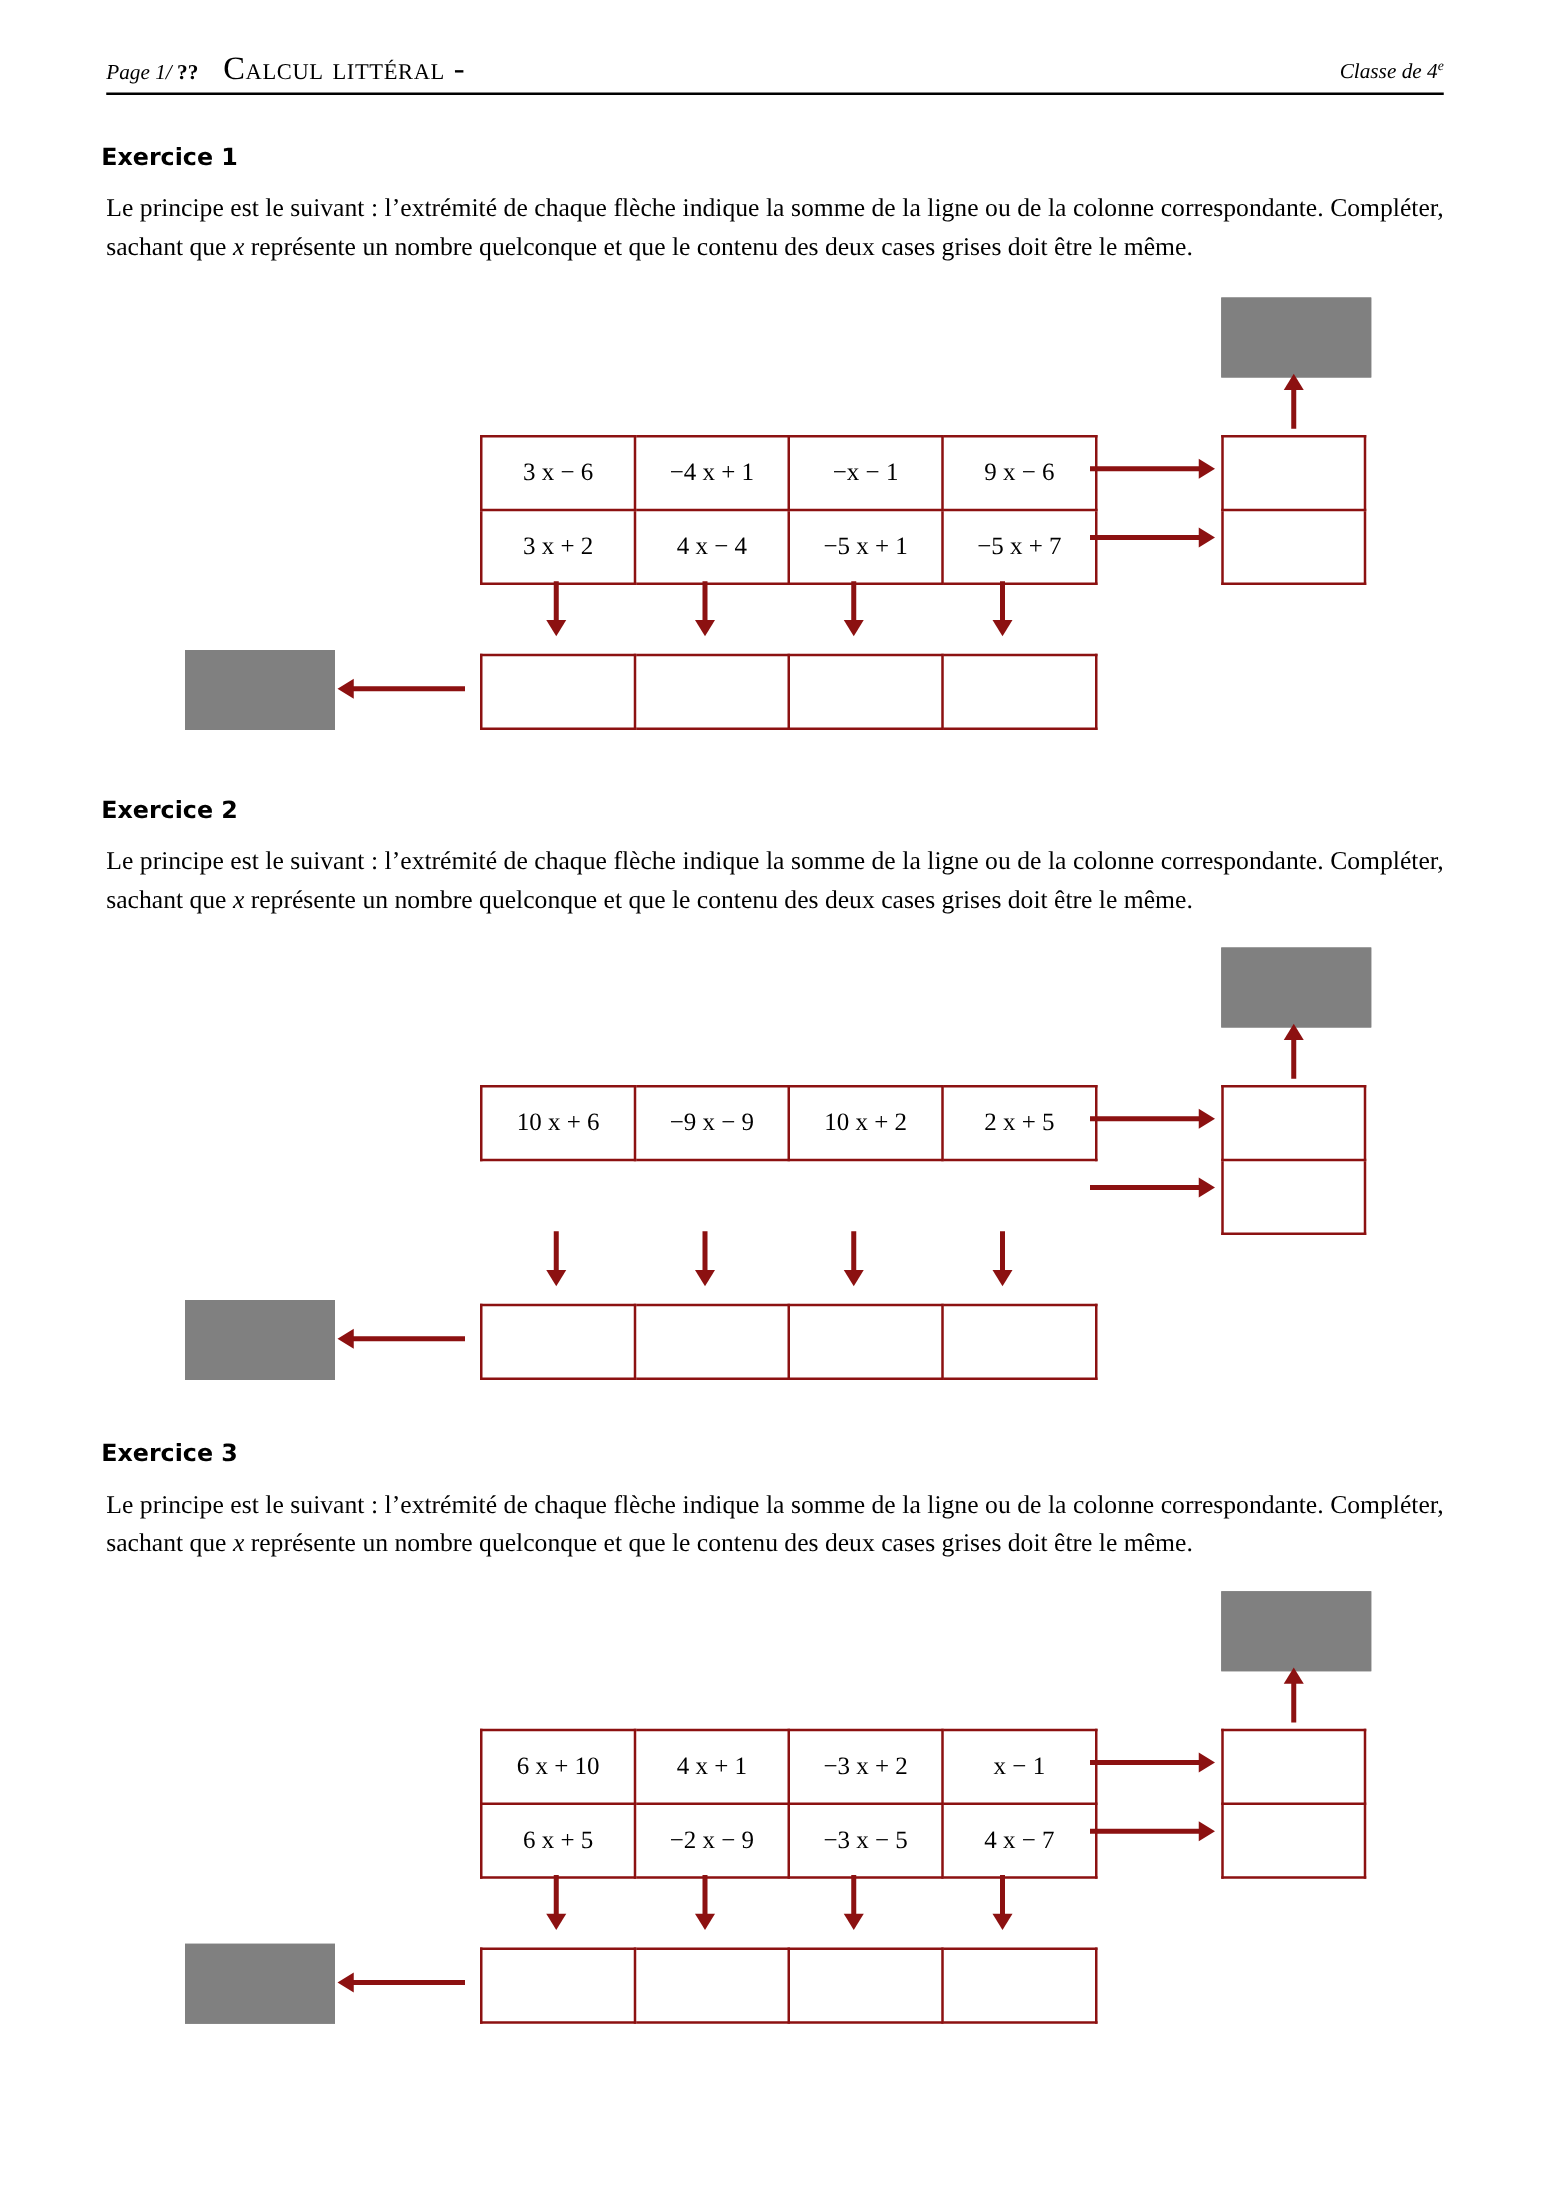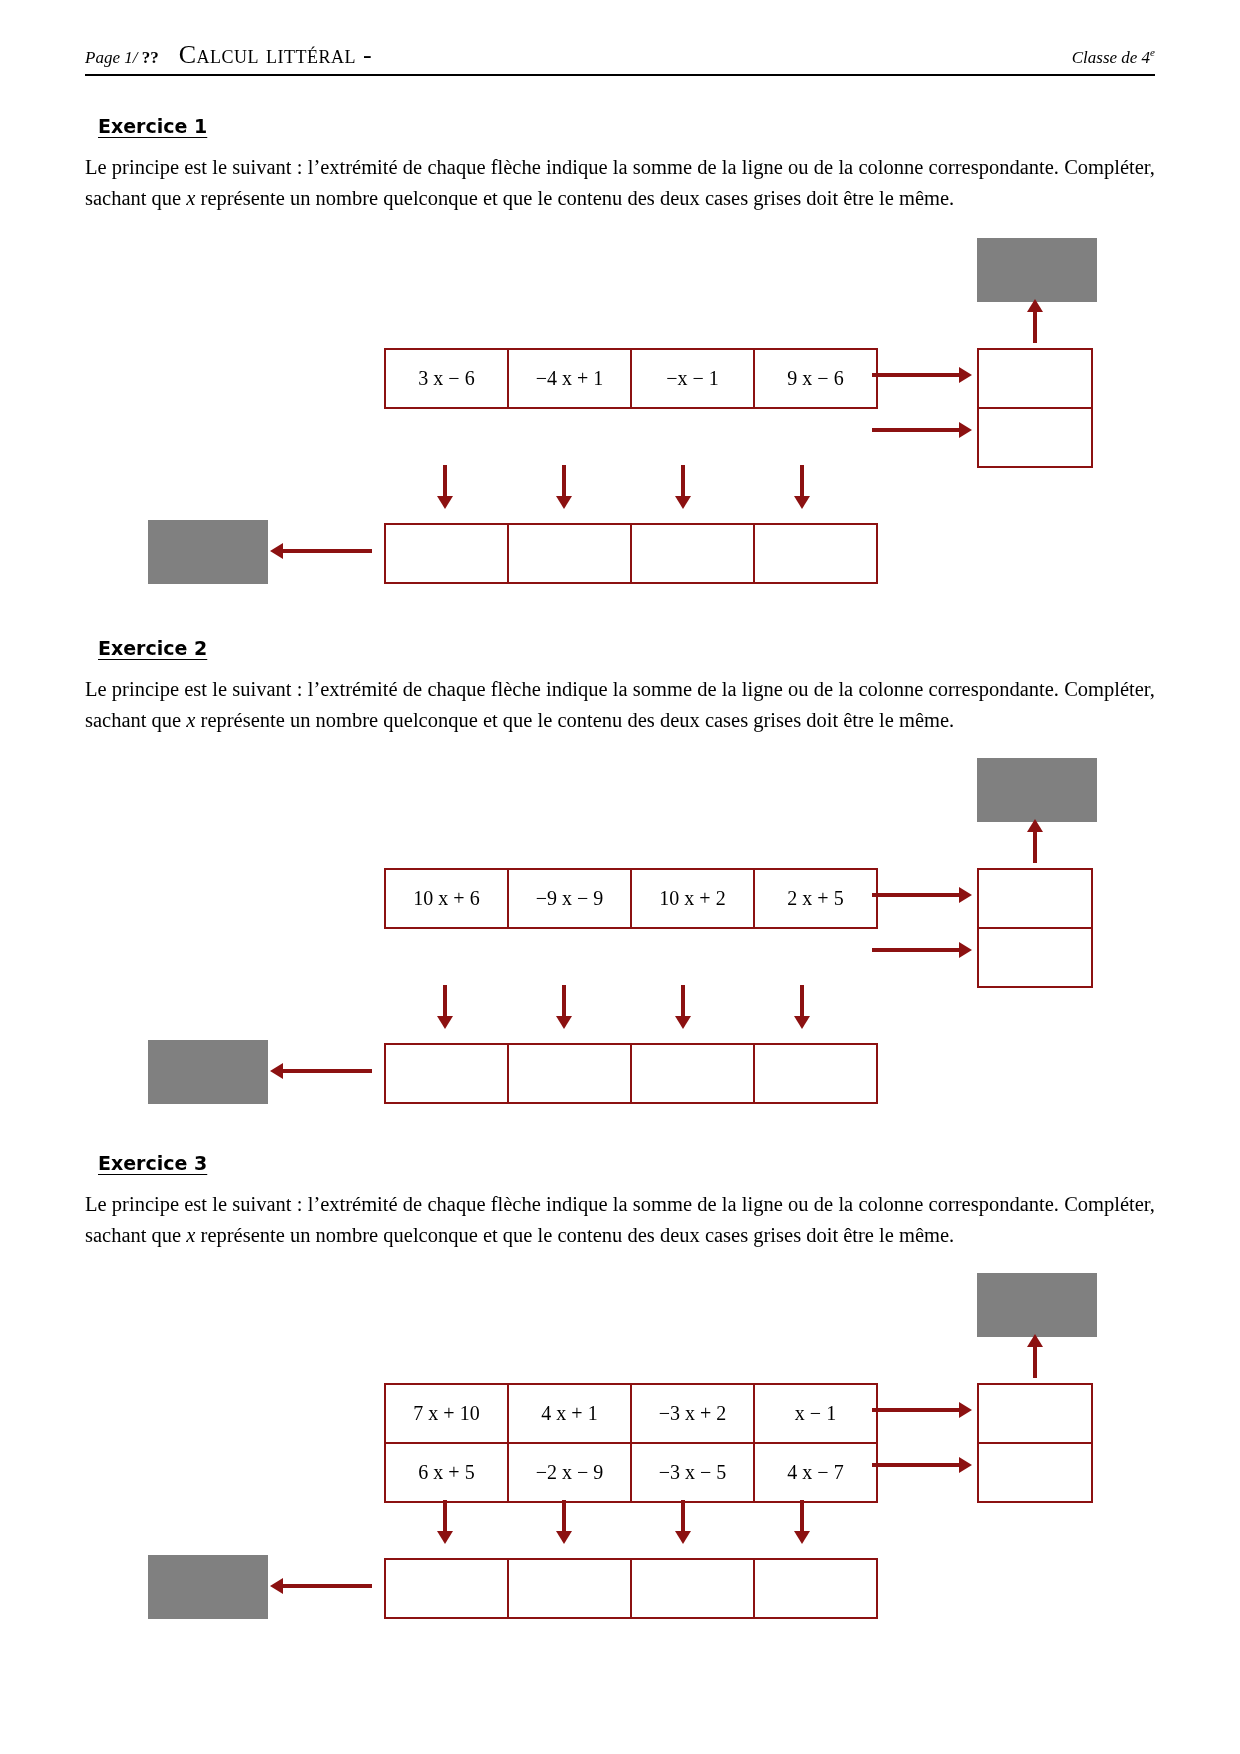--- a/index.html
+++ b/index.html
@@ -39,24 +39,23 @@
   }
 
   
   .footer {
     position:absolute; left:0; top:1545px; width:1240px;
     text-align:center; font-style:italic; font-size:17px;
   }
 
   
   .exo-title {
-    position:absolute; left:98px;
+    position:absolute; left:81px;
     font-family:"DejaVu Sans", sans-serif;
     font-weight:bold; font-size:19px;
-    text-decoration:underline;
     text-underline-offset:4px;
   }
   .exo-text {
     position:absolute; left:85px; width:1070px;
     font-size:20.5px; line-height:1.5;
     text-align:justify;
     text-justify:inter-word;
   }
   .exo-text i { font-family:"Liberation Serif", serif; font-style:italic; }
 
@@ -162,20 +161,26 @@
     <div class="ar ar-vu" style="left:1033px; top:13px; height:32px;"></div>
 
     <table class="tbl">
       <tbody>
           <tr>
         <td><span class="mth">3 x − 6</span></td>
         <td><span class="mth">−4 x + 1</span></td>
         <td><span class="mth">−x − 1</span></td>
         <td><span class="mth">9 x − 6</span></td>
       </tr>
+      <tr>
+        <td><span class="mth">3 x + 2</span></td>
+        <td><span class="mth">4 x − 4</span></td>
+        <td><span class="mth">−5 x + 1</span></td>
+        <td><span class="mth">−5 x + 7</span></td>
+      </tr>
     </tbody>
       </table>
 
     <div class="ar ar-h" style="left:872px; top:75px; width:88px;"></div>
     <div class="ar ar-h" style="left:872px; top:130px; width:88px;"></div>
 
     <table class="rbox">
       <tbody>
           <tr>
             <td></td>
@@ -269,21 +274,21 @@
     cases grises doit être le même.
   </div>
 
   <div class="fig" style="top:1333px; height:265px">
     <div class="grey grey-top"></div>
     <div class="ar ar-vu" style="left:1033px; top:13px; height:32px;"></div>
 
     <table class="tbl">
       <tbody>
           <tr>
-        <td><span class="mth">7 x + 10</span></td>
+        <td><span class="mth">6 x + 10</span></td>
         <td><span class="mth">4 x + 1</span></td>
         <td><span class="mth">−3 x + 2</span></td>
         <td><span class="mth">x − 1</span></td>
       </tr>
       <tr>
         <td><span class="mth">6 x + 5</span></td>
         <td><span class="mth">−2 x − 9</span></td>
         <td><span class="mth">−3 x − 5</span></td>
         <td><span class="mth">4 x − 7</span></td>
       </tr>

